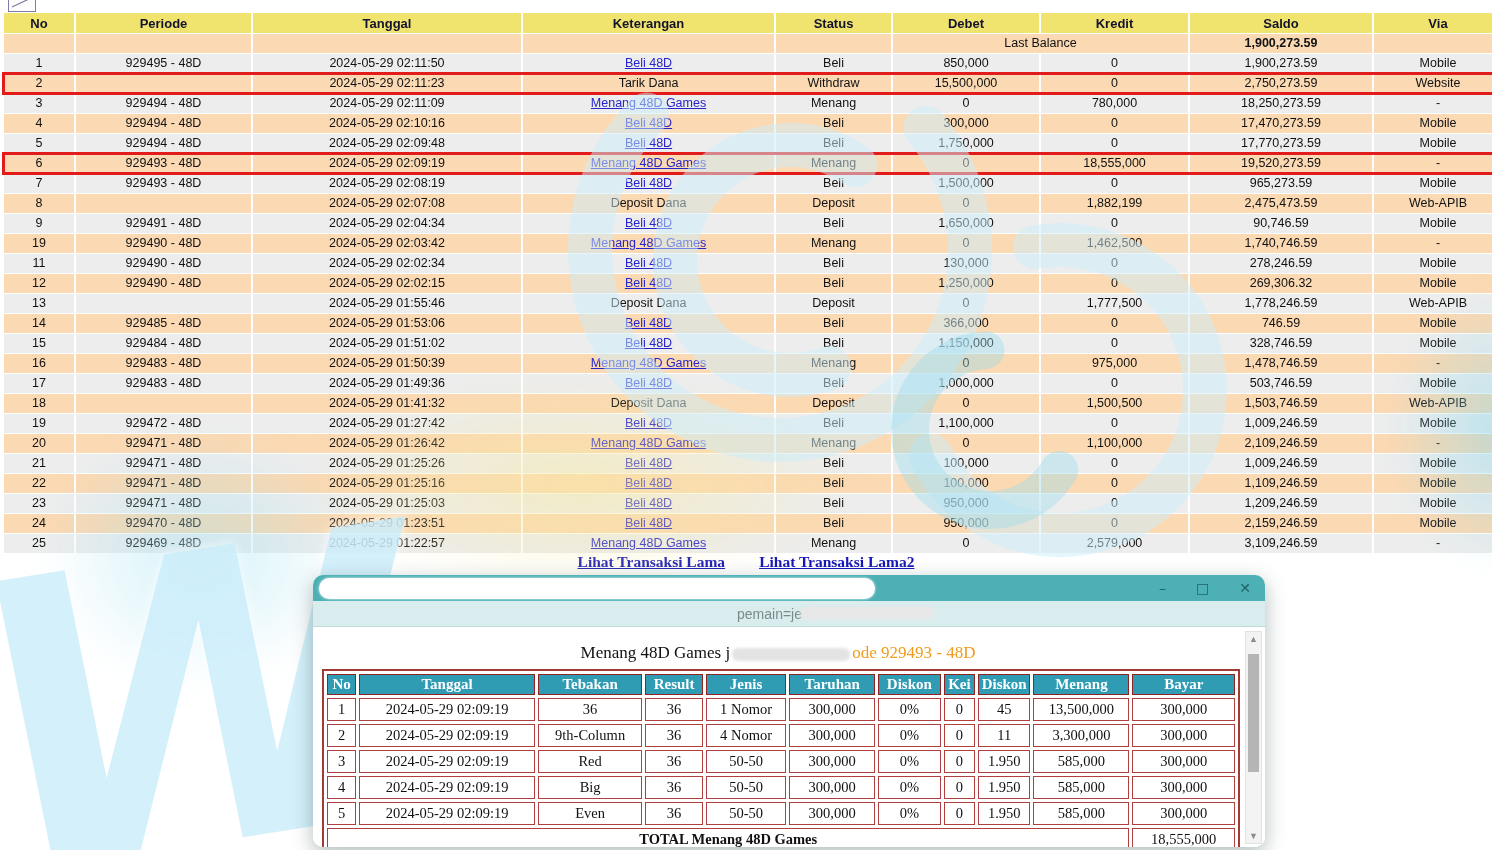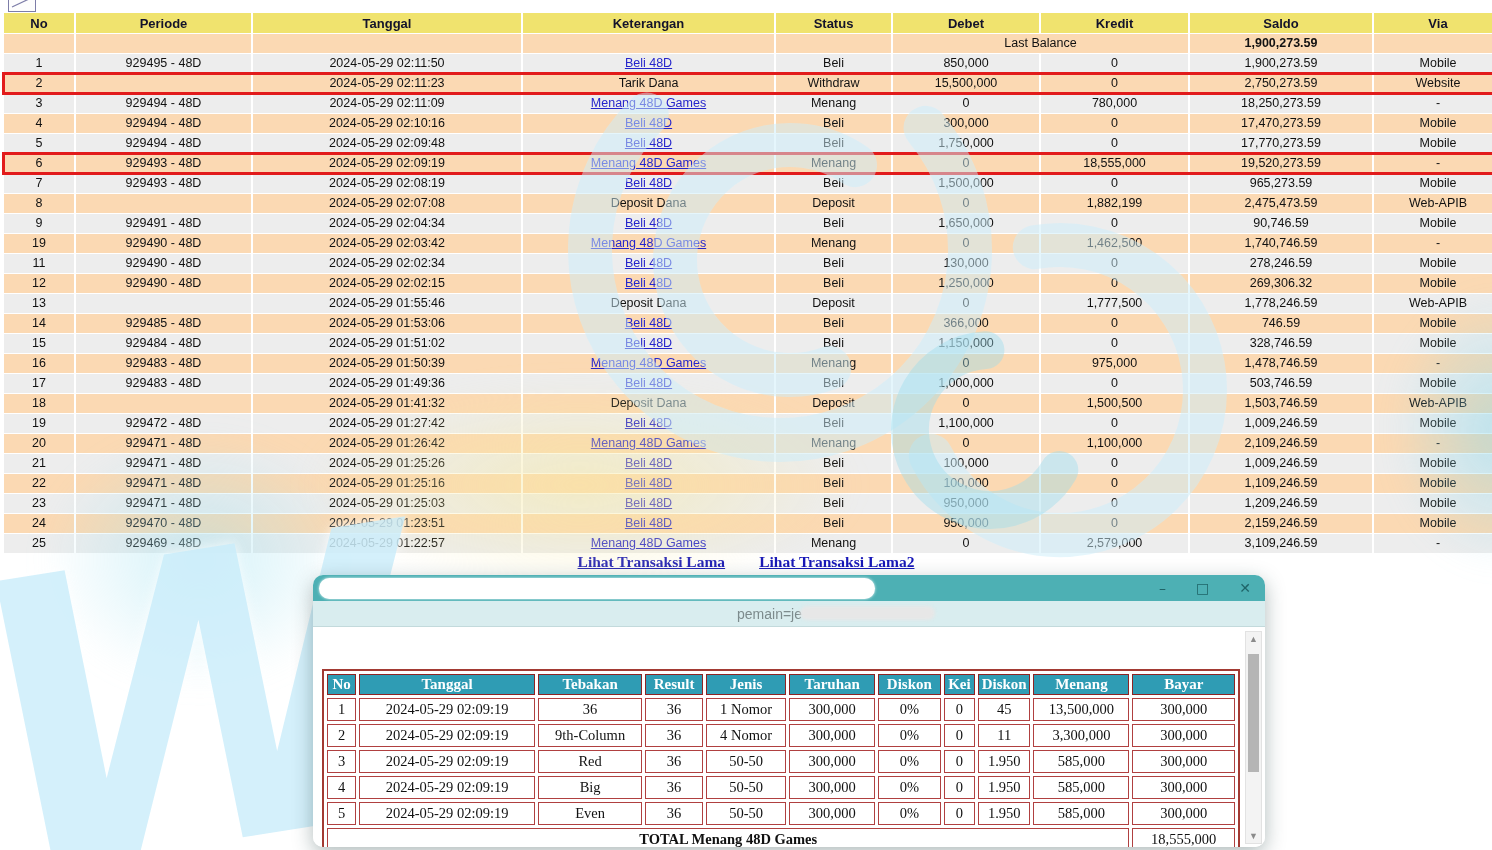--- a/index.html
+++ b/index.html
@@ -528,20 +528,23 @@
       <span class="win-btn">–</span>
       <span class="win-btn">□</span>
       <span class="win-btn">✕</span>
     </div>
   </div>
   <div class="addressbar">
     <span class="addr-text">pemain=je</span>
     <span class="addr-blur"></span>
   </div>
   <div class="pcontent">
+    <div class="ptitle">
+      <span>Menang 48D Games j</span><span class="tblur"></span><span class="orange">ode 929493 - 48D</span>
+    </div>
 
     <div class="ptablewrap">
       <table class="ptable">
         <colgroup>
           <col style="width:28px">
             <col style="width:168px">
             <col style="width:100px">
           <col style="width:55px">
             <col style="width:77px">
             <col style="width:82px">

